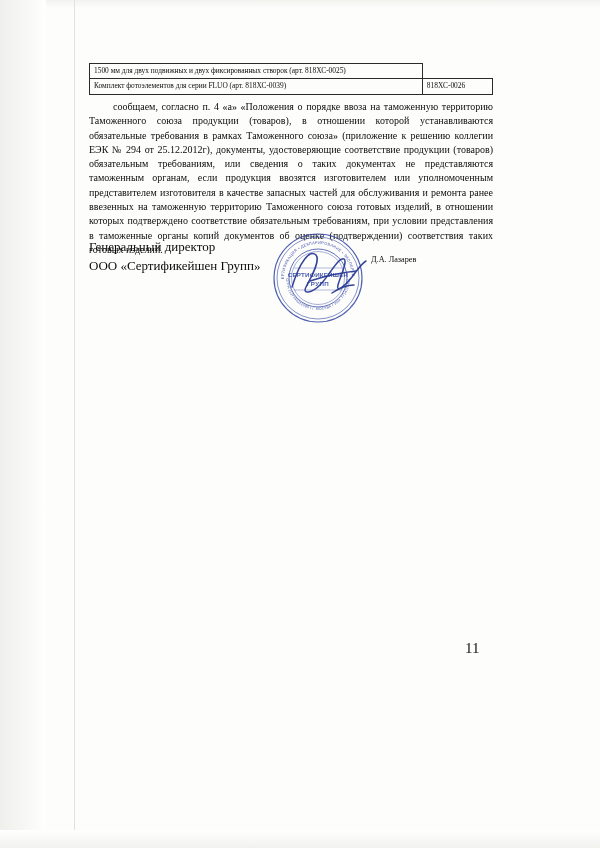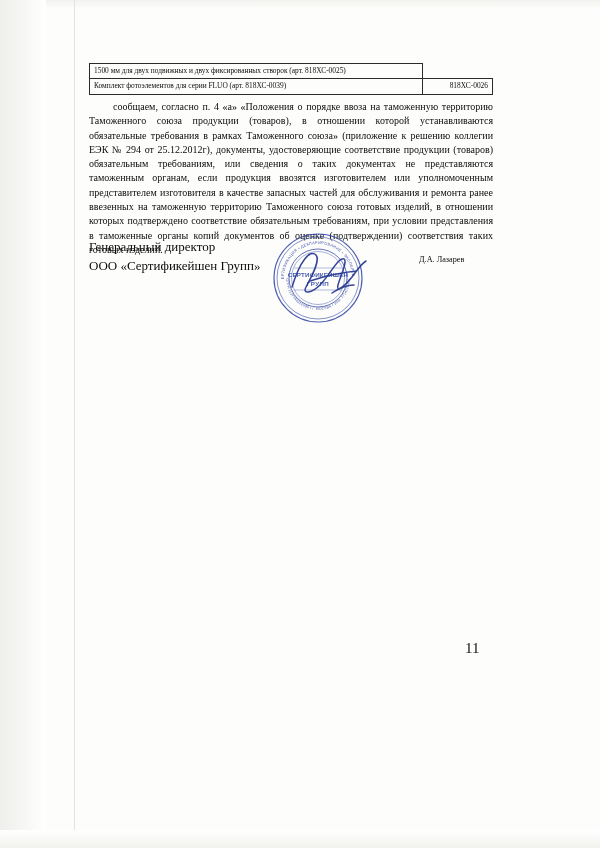--- a/index.html
+++ b/index.html
@@ -56,21 +56,21 @@
     font-size: 7.4px;
     line-height: 1.25;
   }
   .tbl td {
     border: 1px solid #2a2a2a;
     padding: 2px 4px 3px 4px;
     vertical-align: middle;
     color: #0d0d0d;
   }
   .tbl .c-wide { width: 334px; }
-  .tbl .c-code { width: 62px; text-align: right; }
+  .tbl .c-code { width: 62px; text-align: left; }
   .tbl .blankcell { border-top: 0; border-right: 0; border-bottom: 0; }
 
   
   .body-par {
     position: absolute;
     left: 89px;
     top: 100px;
     width: 404px;
     font-size: 10px;
     line-height: 1.43;
@@ -88,21 +88,20 @@
     font-size: 13px;
     line-height: 1.45;
     color: #0c0c0c;
   }
   .sig-name {
     position: absolute;
     left: 371px;
     top: 255px;
     font-size: 8.2px;
     color: #0c0c0c;
-    margin-left: 48px;
   }
 
   
   .stamp {
     position: absolute;
     left: 272px;
     top: 232px;
     width: 92px;
     height: 92px;
   }

